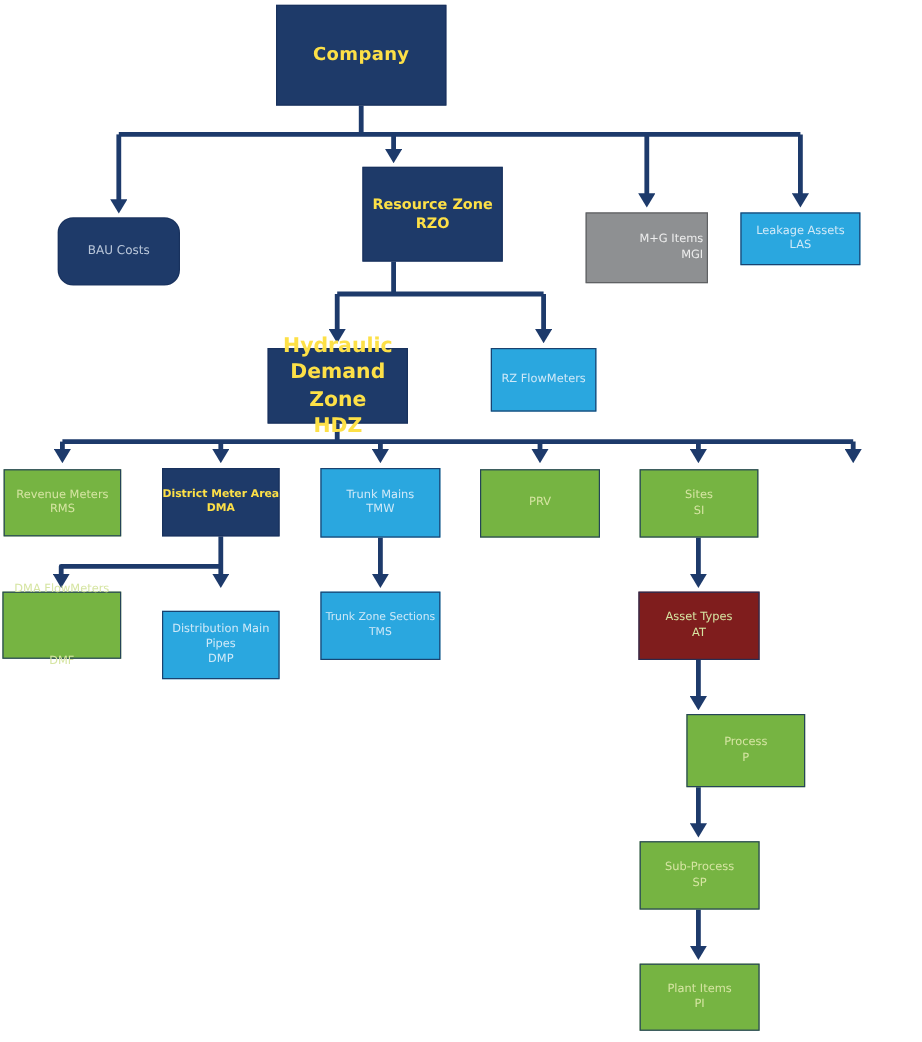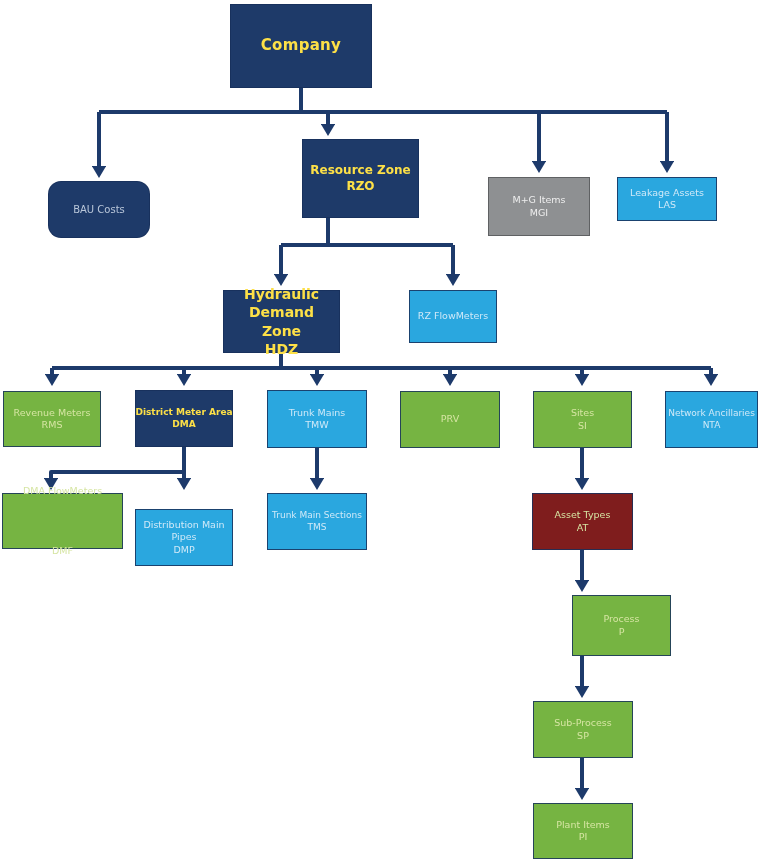--- a/index.html
+++ b/index.html
@@ -13,24 +13,24 @@
     display:flex;flex-direction:column;align-items:center;justify-content:center;
     text-align:center;padding:2px 3px;
     border:1px solid rgba(23,48,92,0.85);
   }
   .node .lbl{line-height:1.3;}
   .node .code{line-height:1.3;}
   .navy{color:#fde047;font-weight:bold;}
   .navy.dim{color:#b9c6d9;font-weight:normal;border-radius:13px;}
   .blue{color:#cfe9f8;}
   .green{color:#d6e5a3;}
-  .gray{color:#eeeeee;border-color:#5f6163;}
+  .gray{color:#eeeeee;border-color:#5f6163;align-items:flex-end;}
   .fs15{font-size:15px;letter-spacing:.3px;}
   .fs12{font-size:12px;}
-  .fs11{font-size:14px;}
+  .fs11{font-size:17px;}
   .fs10{font-size:10px;}
   .fs9{font-size:9.5px;}
   .tight{font-size:9px;white-space:nowrap;text-align:center;}
 </style>
 </head>
 <body>
 
 <div id="canvas">
 
   <svg id="wires" viewBox="0 0 768 868">
@@ -122,37 +122,33 @@
 
   <div class="node green fs9" style="left: 400px; top: 391px; width: 100px; height: 57px; background-color: rgb(118, 180, 66);">
     <div class="lbl">PRV</div>
   </div>
 
   <div class="node green fs9" style="left: 533px; top: 391px; width: 99px; height: 57px; background-color: rgb(118, 180, 66);">
     <div class="lbl">Sites</div>
     <div class="code">SI</div>
   </div>
 
-  <div class="node blue tight" style="left: 665px; top: 391px; width: 93px; height: 57px; background-color: rgb(42, 167, 223);">
-    <div class="lbl">Network Ancillaries</div>
-    <div class="code">NTA</div>
-  </div>
 
-  <div class="node green fs9" style="left: 2px; top: 493px; width: 121px; height: 56px; background-color: rgb(118, 180, 66); gap: 48px;">
+  <div class="node green fs9" style="left: 2px; top: 493px; width: 99px; height: 56px; background-color: rgb(118, 180, 66); gap: 48px;">
     <div class="lbl">DMA FlowMeters</div>
     <div class="code">DMF</div>
   </div>
 
   <div class="node blue fs9" style="left: 135px; top: 493px; width: 98px; height: 57px; background-color: rgb(42, 167, 223); margin-top: 16px;">
     <div class="lbl">Distribution Main Pipes</div>
     <div class="code">DMP</div>
   </div>
 
   <div class="node blue tight" style="left: 267px; top: 493px; width: 100px; height: 57px; background-color: rgb(42, 167, 223);">
-    <div class="lbl">Trunk Main Sections</div>
+    <div class="lbl">Trunk Zone Sections</div>
     <div class="code">TMS</div>
   </div>
 
   <div class="node green fs9" style="left: 532px; top: 493px; width: 101px; height: 57px; background-color: #7f1d1d;">
     <div class="lbl">Asset Types</div>
     <div class="code">AT</div>
   </div>
 
   <div class="node green fs9" style="left: 533px; top: 595px; width: 99px; height: 61px; background-color: rgb(118, 180, 66); margin-left: 39px;">
     <div class="lbl">Process</div>

